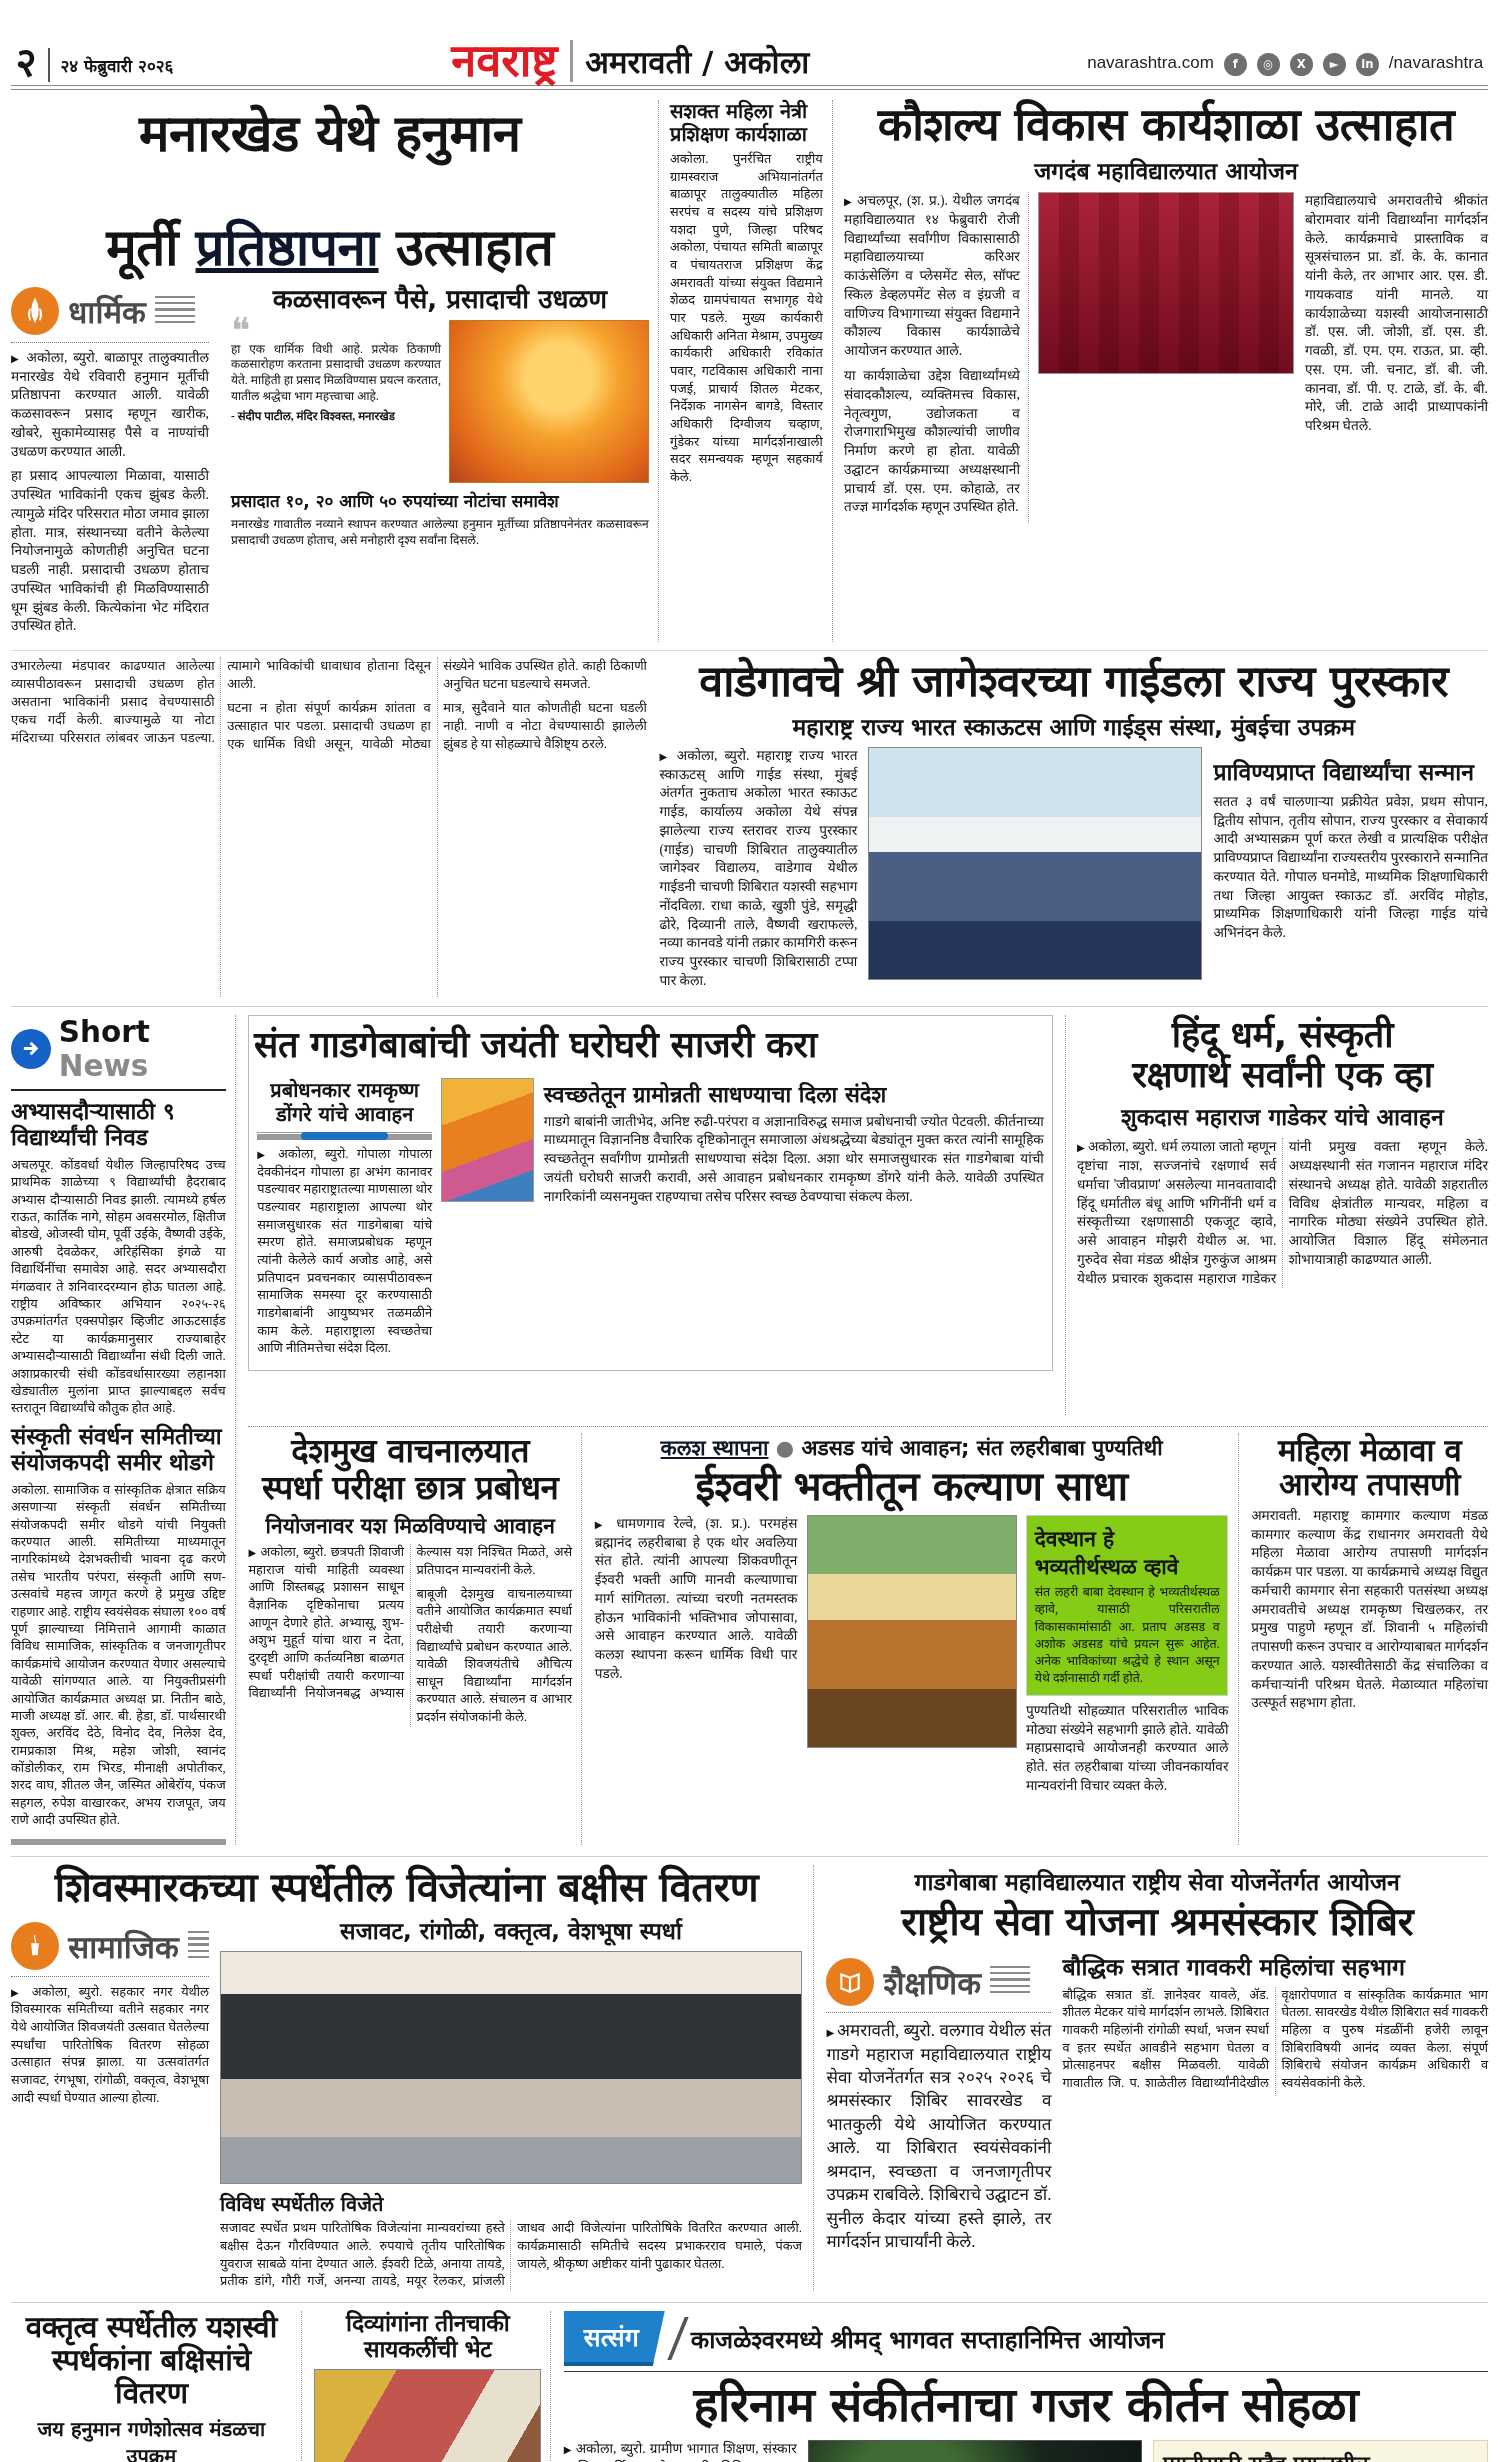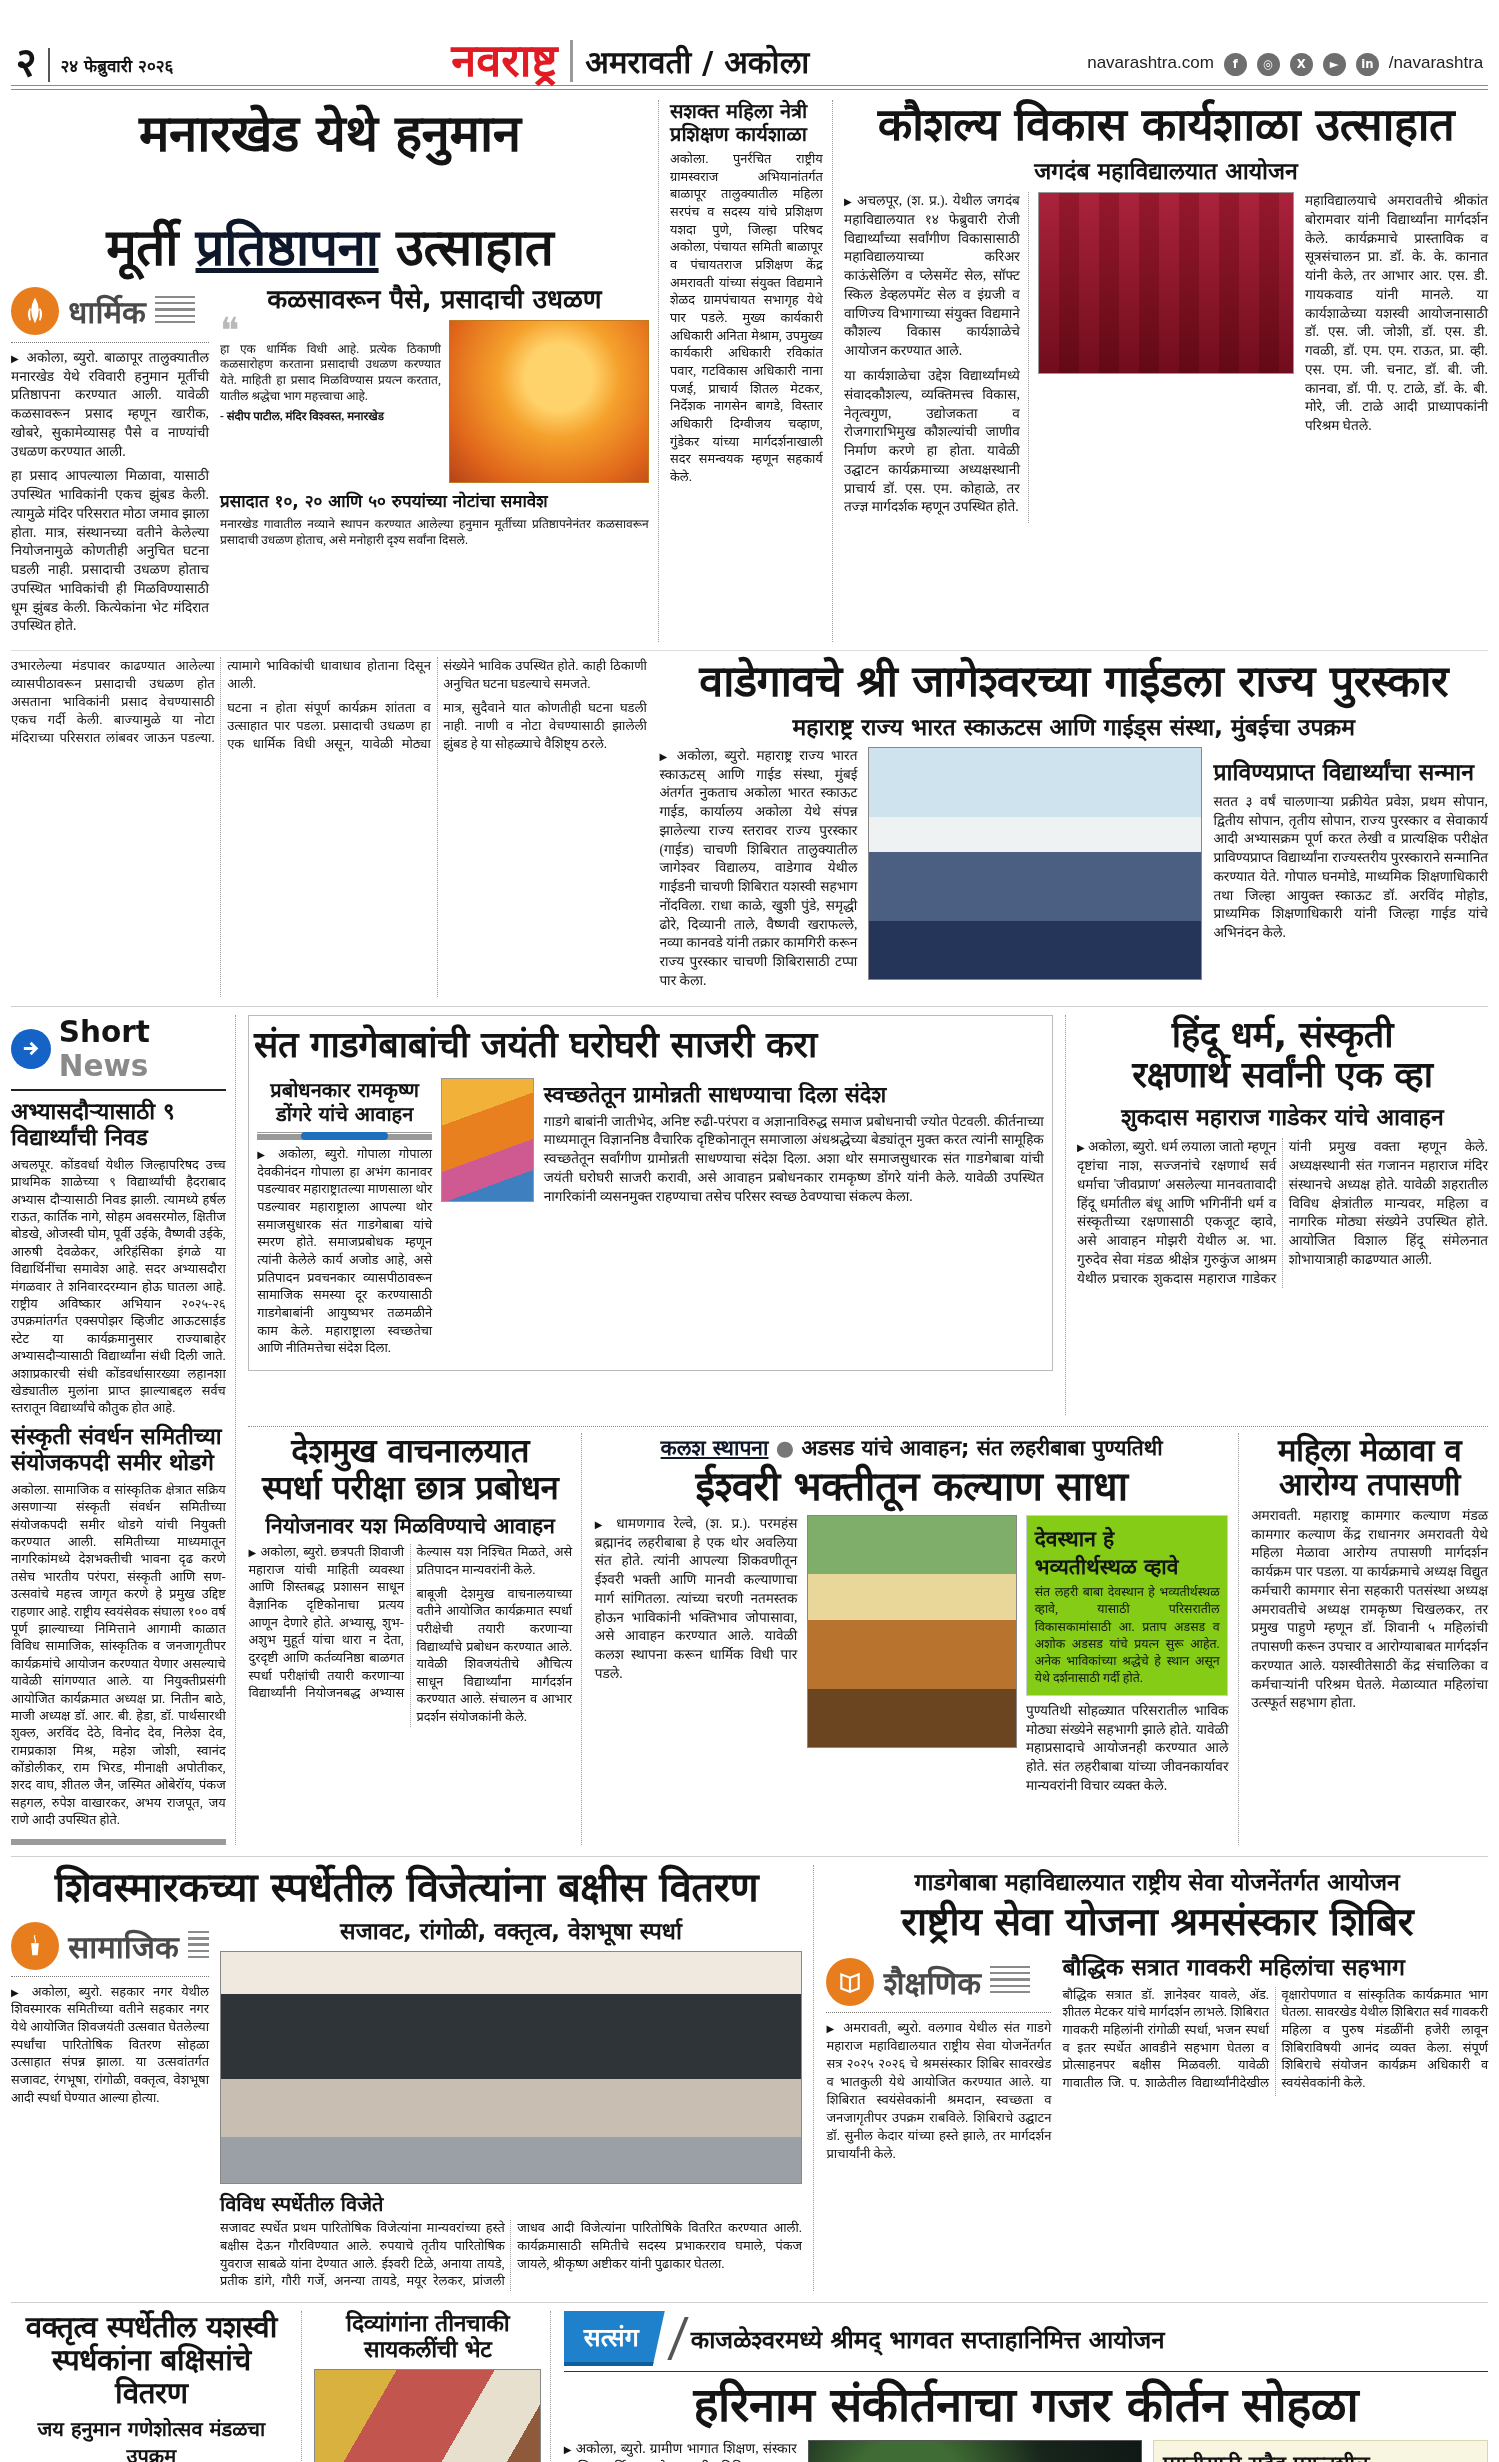--- a/index.html
+++ b/index.html
@@ -32,21 +32,21 @@
   .section-tag { display: flex; align-items: center; gap: 9.3px; margin: 7.8px 0 4.7px 0; }
   .tag-circle { width: 48px; height: 48px; border-radius: 50%; background: #e87d1e; display: flex; align-items: center; justify-content: center; flex: none; }
   .tag-label { font-family: "DejaVu Sans", sans-serif; font-size: 31px; font-weight: 800; color: #4a4a4a; }
   .tag-lines { width: 40px; height: 31px; background: repeating-linear-gradient(#8a8a8a 0 2.3px, #fff 2.3px 6.2px); }
   .dotted-rule { border-bottom: 1.6px dotted #777; margin: 6.2px 0; }
   .red { color: #0f172a; text-decoration: underline; }
 
   
   .row1 { display: grid; grid-template-columns: 648px 163px 1fr; gap: 0 11px; min-height: 345px; }
   .hanuman-head { font-size: 51px; text-align: center; margin: 4.7px 0 3.1px 0; }
-  .r1c1-grid { display: grid; grid-template-columns: 198px 1fr; gap: 0 11px; }
+  .r1c1-grid { display: grid; grid-template-columns: 198px 1fr; gap: 0 22px; }
   .quote-photo { display: flex; gap: 7.8px; margin-top: 4.7px; }
   .quote-block { flex: 1; font-size: 12px; line-height: 1.3; text-align: justify; }
   .quote-mark { color: #b9b9b9; font-size: 36px; font-family: "DejaVu Serif", serif; line-height: .6; }
   .quote-by { font-weight: 700; margin-top: 4.7px; font-size: 11.6px; }
   .hanuman-photo { width: 200px; height: 163px; flex: none; background:
       radial-gradient(circle at 55% 35%, #ffd36b 0 22%, #f5a12c 40%, #e0661a 75%, #b5431a 100%); border: 0.8px solid #c07a20; }
   .midhead { font-family: "DejaVu Sans", sans-serif; font-size: 17px; font-weight: 800; margin: 6.2px 0 3.1px 0; }
   .mahila-head { font-family: "DejaVu Sans", sans-serif; font-size: 20px; font-weight: 800; line-height: 1.15; margin-bottom: 4.7px; }
   .kaushalya-head { font-size: 45px; text-align: center; }
   .kaushalya-sub { font-size: 23px; text-align: center; margin: 3.1px 0 6.2px 0; }
@@ -380,21 +380,21 @@
           <div class="section-tag">
             <span class="tag-circle">
               <svg width="26" height="26" viewBox="0 0 24 24">
                   <path d="M4 5 L12 8 L20 5 L20 18 L12 21 L4 18 Z M12 8 V21" fill="none" stroke="#fff" stroke-width="2"></path>
                 </svg>
             </span>
             <span class="tag-label">शैक्षणिक</span>
             <span class="tag-lines"></span>
           </div>
           <div class="dotted-rule"></div>
-          <div class="body-txt" style="font-size:13px;">
+          <div class="body-txt" style="font-size:17px;">
             <p class="lead-arrow">अमरावती, ब्युरो. वलगाव येथील संत गाडगे महाराज महाविद्यालयात राष्ट्रीय सेवा योजनेंतर्गत सत्र २०२५ २०२६ चे श्रमसंस्कार शिबिर सावरखेड व भातकुली येथे आयोजित करण्यात आले. या शिबिरात स्वयंसेवकांनी श्रमदान, स्वच्छता व जनजागृतीपर उपक्रम राबविले. शिबिराचे उद्घाटन डॉ. सुनील केदार यांच्या हस्ते झाले, तर मार्गदर्शन प्राचार्यांनी केले.</p>
           </div>
         </div>
         <div>
           <h3 class="subhead nss-sub">बौद्धिक सत्रात गावकरी महिलांचा सहभाग</h3>
           <div class="two-col body-txt" style="font-size:12.8px;">
             <p>बौद्धिक सत्रात डॉ. ज्ञानेश्वर यावले, ॲड. शीतल मेटकर यांचे मार्गदर्शन लाभले. शिबिरात गावकरी महिलांनी रांगोळी स्पर्धा, भजन स्पर्धा व इतर स्पर्धेत आवडीने सहभाग घेतला व प्रोत्साहनपर बक्षीस मिळवली. यावेळी गावातील जि. प. शाळेतील विद्यार्थ्यांनीदेखील वृक्षारोपणात व सांस्कृतिक कार्यक्रमात भाग घेतला. सावरखेड येथील शिबिरात सर्व गावकरी महिला व पुरुष मंडळींनी हजेरी लावून शिबिराविषयी आनंद व्यक्त केला. संपूर्ण शिबिराचे संयोजन कार्यक्रम अधिकारी व स्वयंसेवकांनी केले.</p>
           </div>
         </div>
       </div>

